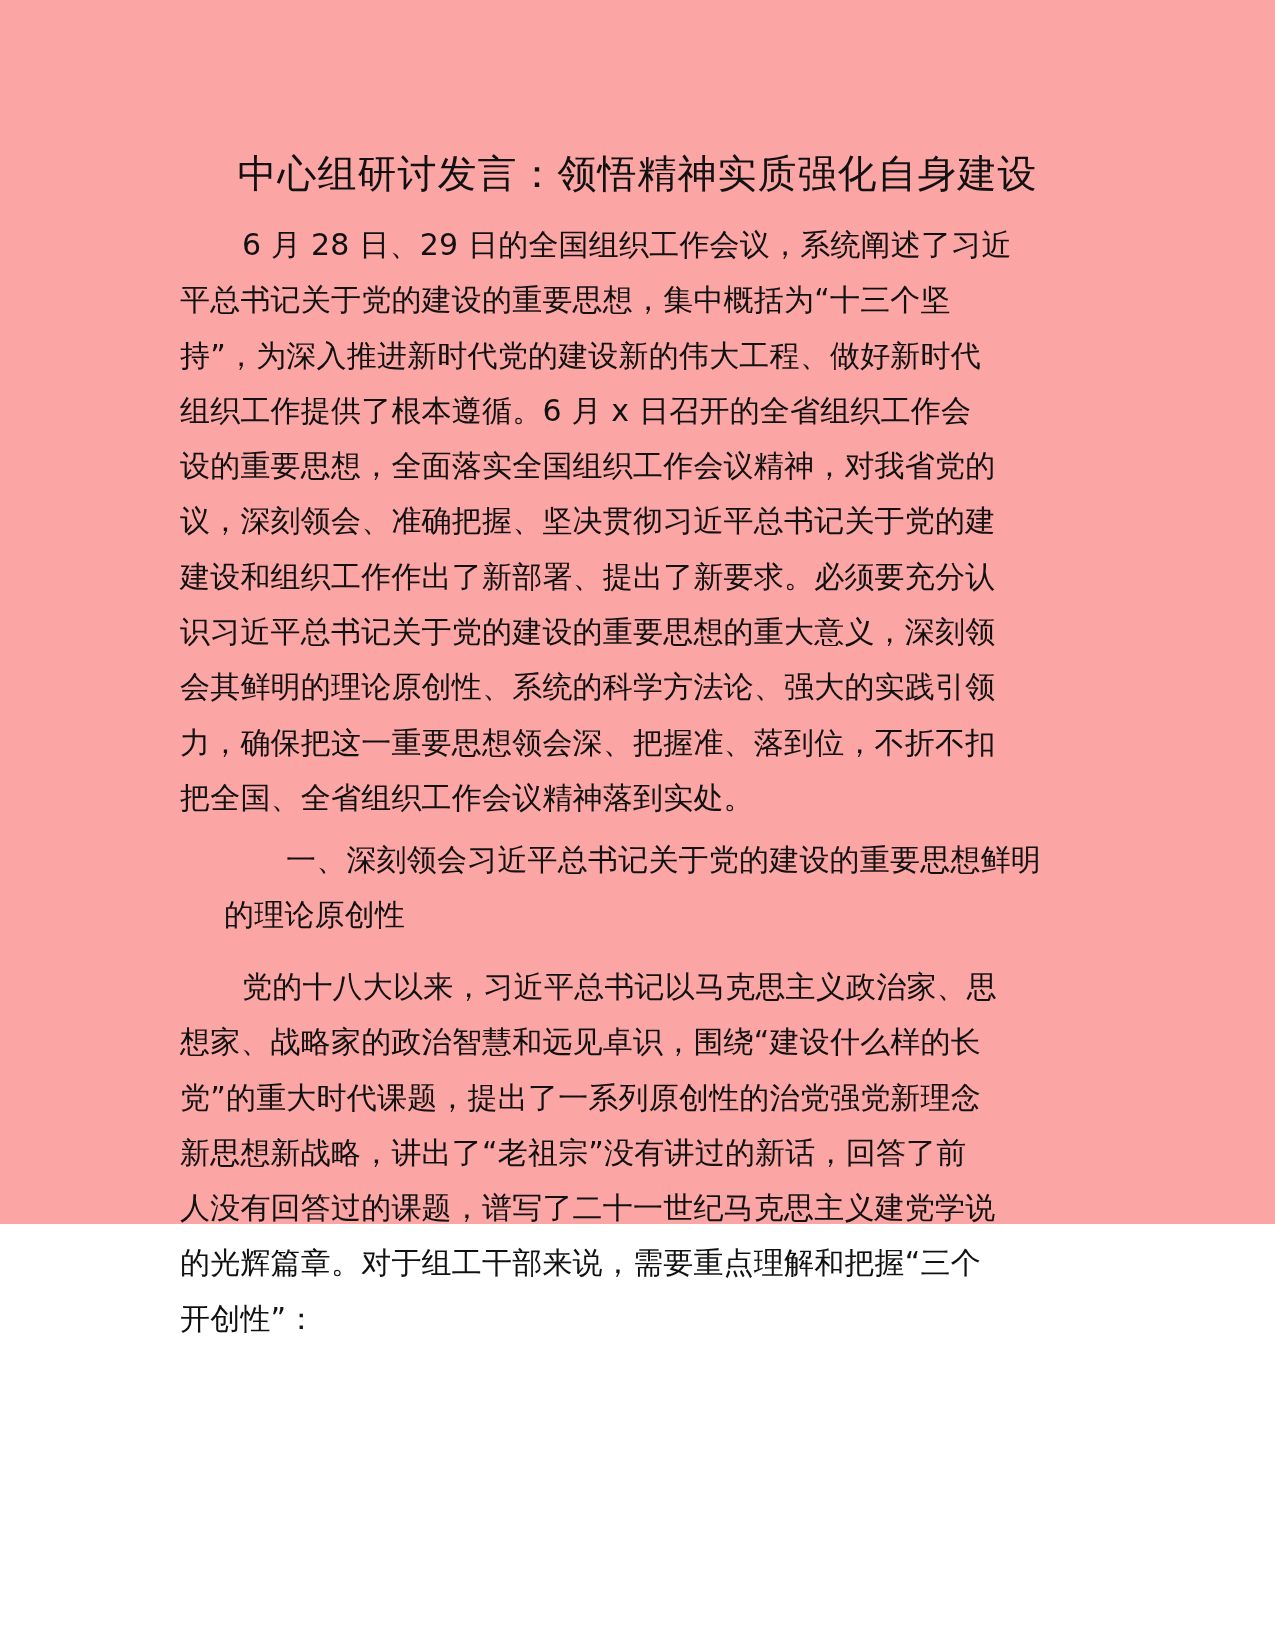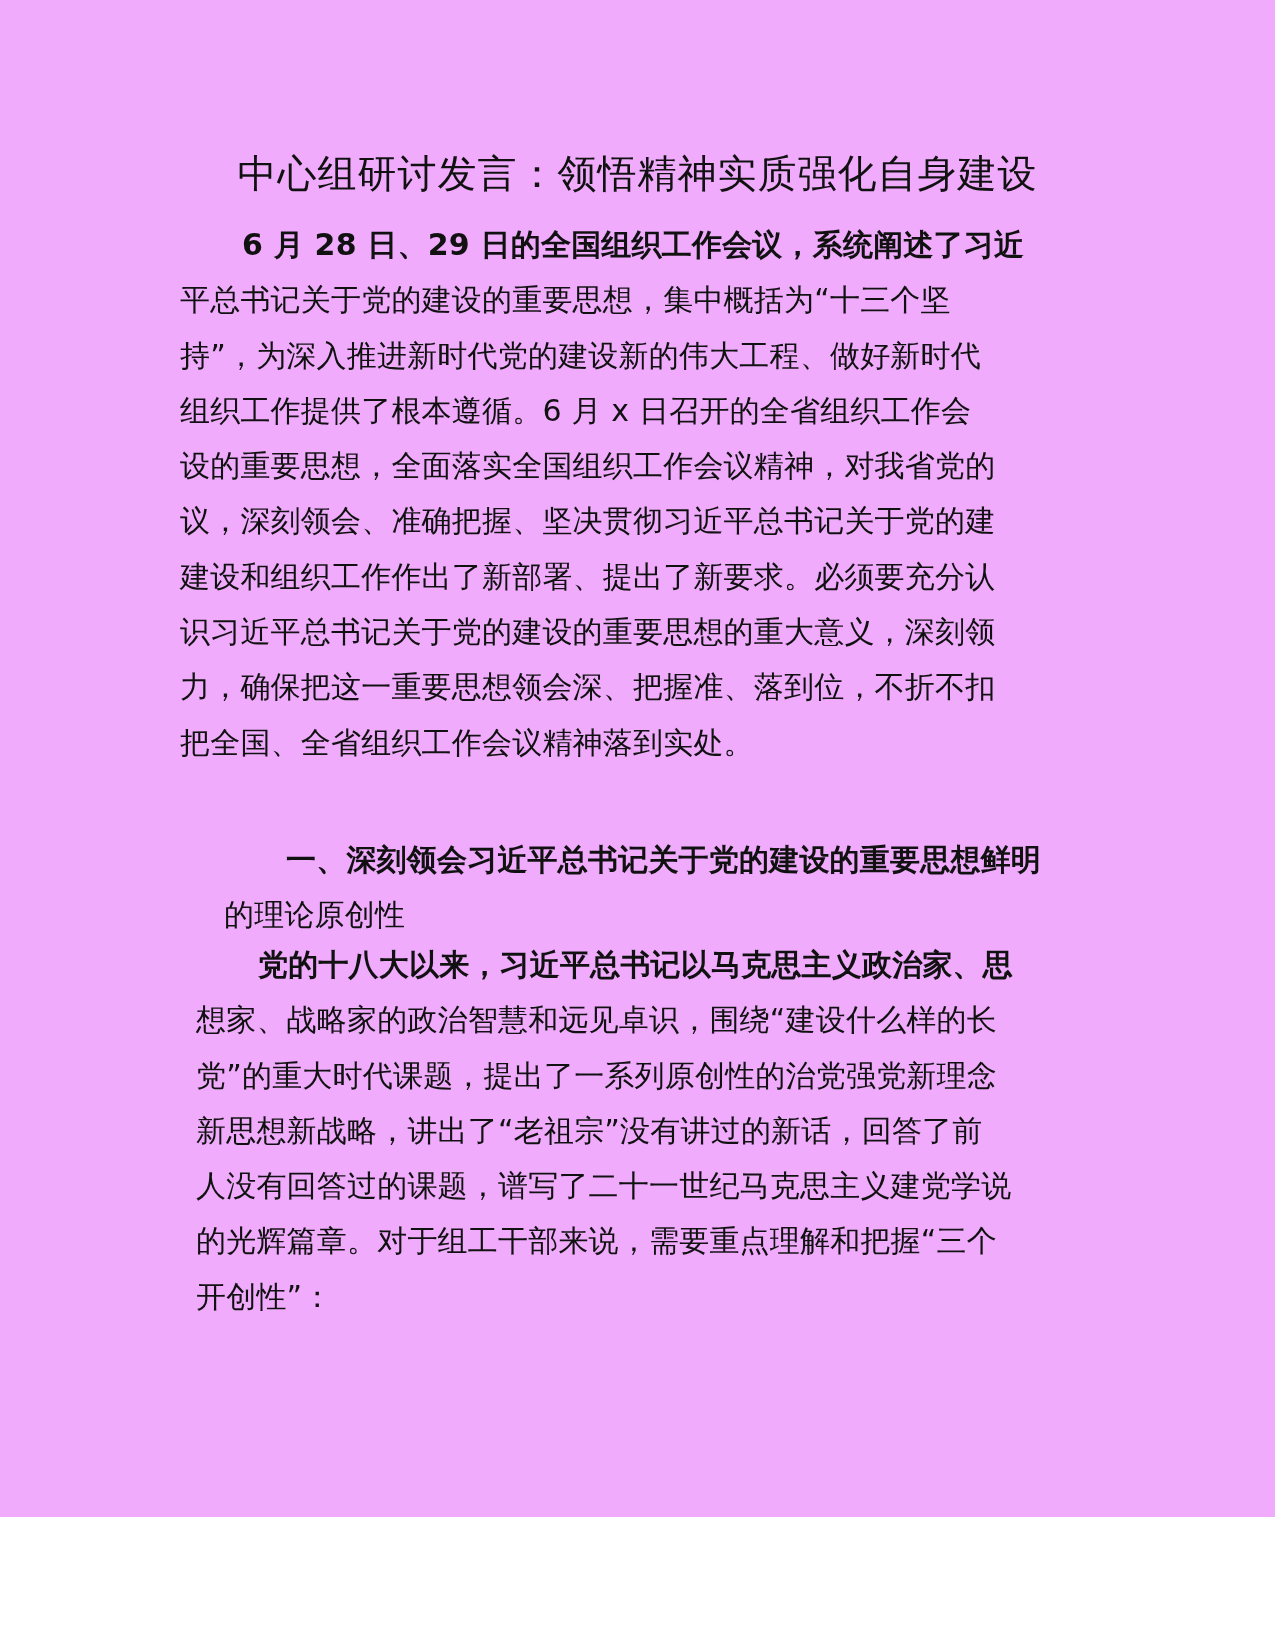--- a/index.html
+++ b/index.html
@@ -13,22 +13,22 @@
       position: relative;
       overflow: hidden;
       font-family: "DejaVu Sans", "Liberation Sans", sans-serif;
       color: #111111;
     }
     .page {
       position: absolute;
       left: 0;
       top: 0;
       width: 1275px;
-      height: 1517px;
-      background: #f0abfc;
+      height: 1224px;
+      background: #fca5a5;
     }
     .title {
       position: absolute;
       left: 0;
       width: 1275px;
       top: 146px;
       text-align: center;
       font-size: 39px;
       line-height: 56px;
       letter-spacing: 1px;
@@ -43,42 +43,42 @@
     .line {
       display: block;
       height: 55.3px;
       line-height: 55.3px;
       font-size: 30px;
       white-space: nowrap;
       letter-spacing: 0.2px;
     }
     .indent {
       padding-left: 62px;
-      font-weight: bold;
     }
     #para1 { top: 217px; }
     #heading1 { top: 832px; margin-left: 44px; }
-    #para2 { top: 937px; margin-left: 16px; }
+    #para2 { top: 959px; }
   </style>
 </head>
 <body>
 
 <div class="page">
 
   <div class="title">中心组研讨发言：领悟精神实质强化自身建设</div>
 
   <div class="block" id="para1">
     <span class="line indent">6 月 28 日、29 日的全国组织工作会议，系统阐述了习近</span>
     <span class="line">平总书记关于党的建设的重要思想，集中概括为“十三个坚</span>
     <span class="line">持”，为深入推进新时代党的建设新的伟大工程、做好新时代</span>
     <span class="line">组织工作提供了根本遵循。6 月 x 日召开的全省组织工作会</span>
     <span class="line">设的重要思想，全面落实全国组织工作会议精神，对我省党的</span>
     <span class="line">议，深刻领会、准确把握、坚决贯彻习近平总书记关于党的建</span>
     <span class="line">建设和组织工作作出了新部署、提出了新要求。必须要充分认</span>
     <span class="line">识习近平总书记关于党的建设的重要思想的重大意义，深刻领</span>
+    <span class="line">会其鲜明的理论原创性、系统的科学方法论、强大的实践引领</span>
     <span class="line">力，确保把这一重要思想领会深、把握准、落到位，不折不扣</span>
     <span class="line">把全国、全省组织工作会议精神落到实处。</span>
   </div>
 
   <div class="block" id="heading1">
     <span class="line indent">一、深刻领会习近平总书记关于党的建设的重要思想鲜明</span>
     <span class="line">的理论原创性</span>
   </div>
 
   <div class="block" id="para2">

